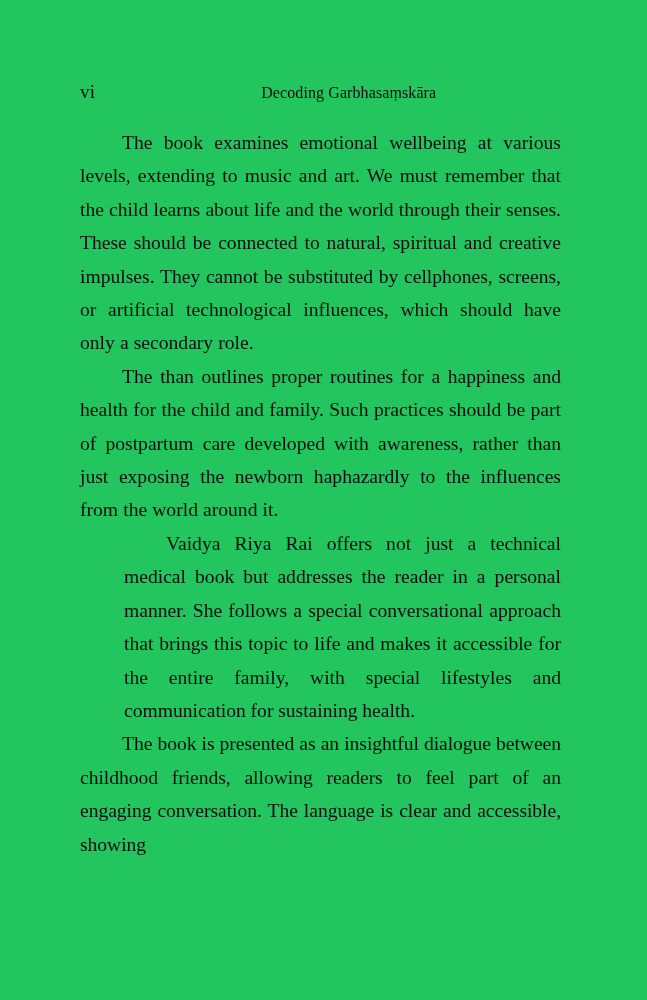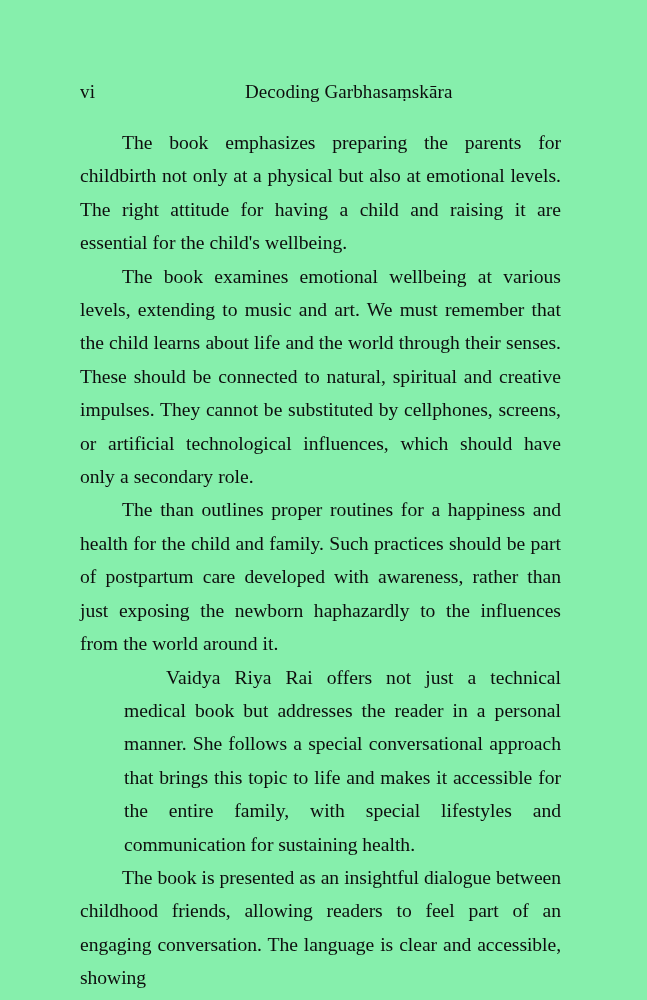--- a/index.html
+++ b/index.html
@@ -5,21 +5,21 @@
   html, body {
     margin: 0;
     padding: 0;
     background: #ffffff;
   }
 
   .page {
     position: relative;
     width: 647px;
     height: 1000px;
-    background: #86efac;
+    background: #22c55e;
     overflow: hidden;
     font-family: "Liberation Serif", "DejaVu Serif", serif;
     color: #0d0d0d;
     box-sizing: border-box;
   }
 
   
   .running-head {
     position: absolute;
     top: 82px;
@@ -33,21 +33,21 @@
   .folio {
     font-size: 19px;
     line-height: 1;
     letter-spacing: 0.3px;
     white-space: nowrap;
   }
 
   .head-title {
     flex: 1;
     text-align: center;
-    font-size: 19px;
+    font-size: 16px;
     line-height: 1;
     letter-spacing: 0.1px;
     white-space: nowrap;
     
     padding-left: 42px;
   }
 
   
   .text-block {
     position: absolute;
@@ -93,21 +93,20 @@
 
 <div class="page">
 
   <div class="running-head">
     <span class="folio">vi</span>
     <span class="head-title">Decoding Garbhasaṃskāra</span>
   </div>
 
   <div class="text-block">
 
-    <p class="para indented">The book emphasizes preparing the parents for childbirth not only at a physical but also at emotional levels. The right attitude for having a child and raising it are essential for the child's wellbeing.</p>
 
     <p class="para indented">The book examines emotional wellbeing at various levels, extending to music and art. We must remember that the child learns about life and the world through their senses. These should be connected to natural, spiritual and creative impulses. They cannot be substituted by cellphones, screens, or artificial technological influences, which should have only a secondary role.</p>
 
     <p class="para indented">The than outlines proper routines for a happiness and health for the child and family. Such practices should be part of postpartum care developed with awareness, rather than just exposing the newborn haphazardly to the influences from the world around it.</p>
 
     <p class="para indented tight-mid">Vaidya Riya Rai offers not just a technical medical book but addresses the reader in a personal manner. She follows a special conversational approach that brings this topic to life and makes it accessible for the entire family, with special lifestyles and communication for sustaining health.</p>
 
     <p class="para indented tight">The book is presented as an insightful dialogue between childhood friends, allowing readers to feel part of an engaging conversation. The language is clear and accessible, showing</p>
   </div>
 

